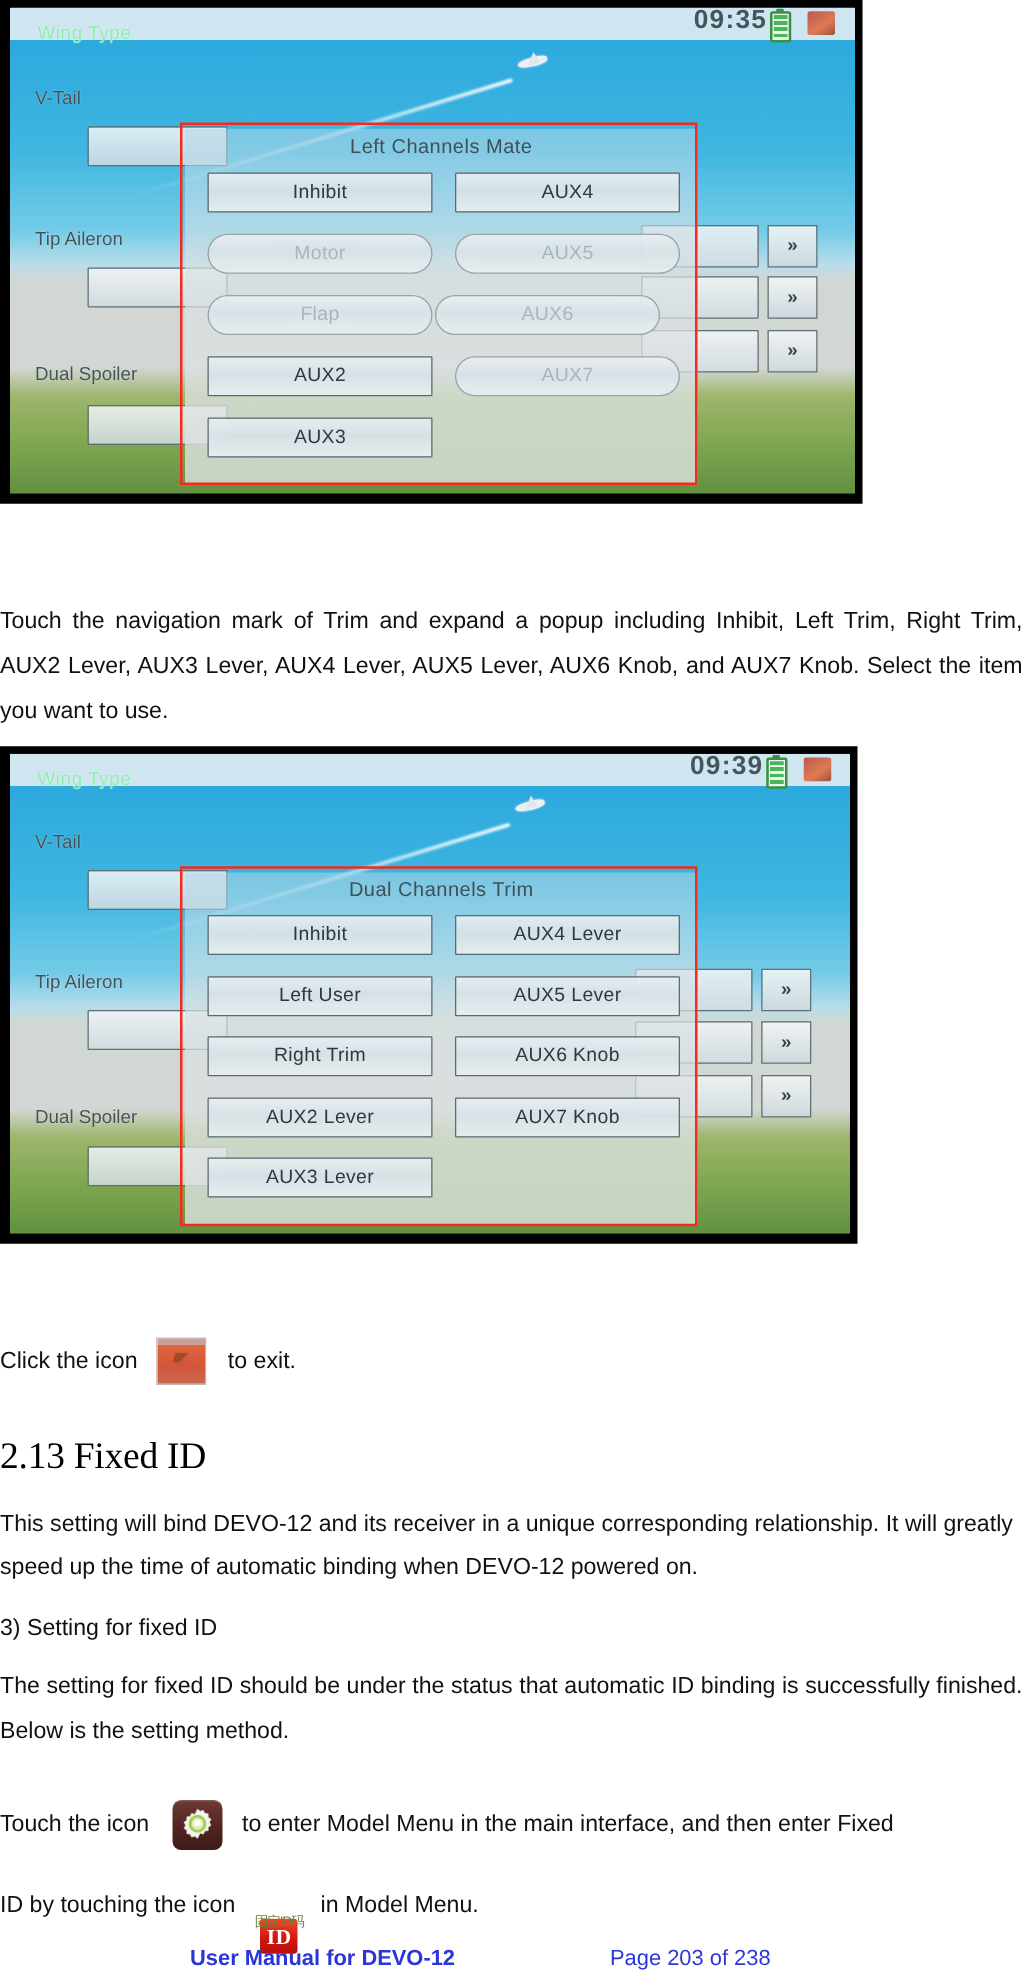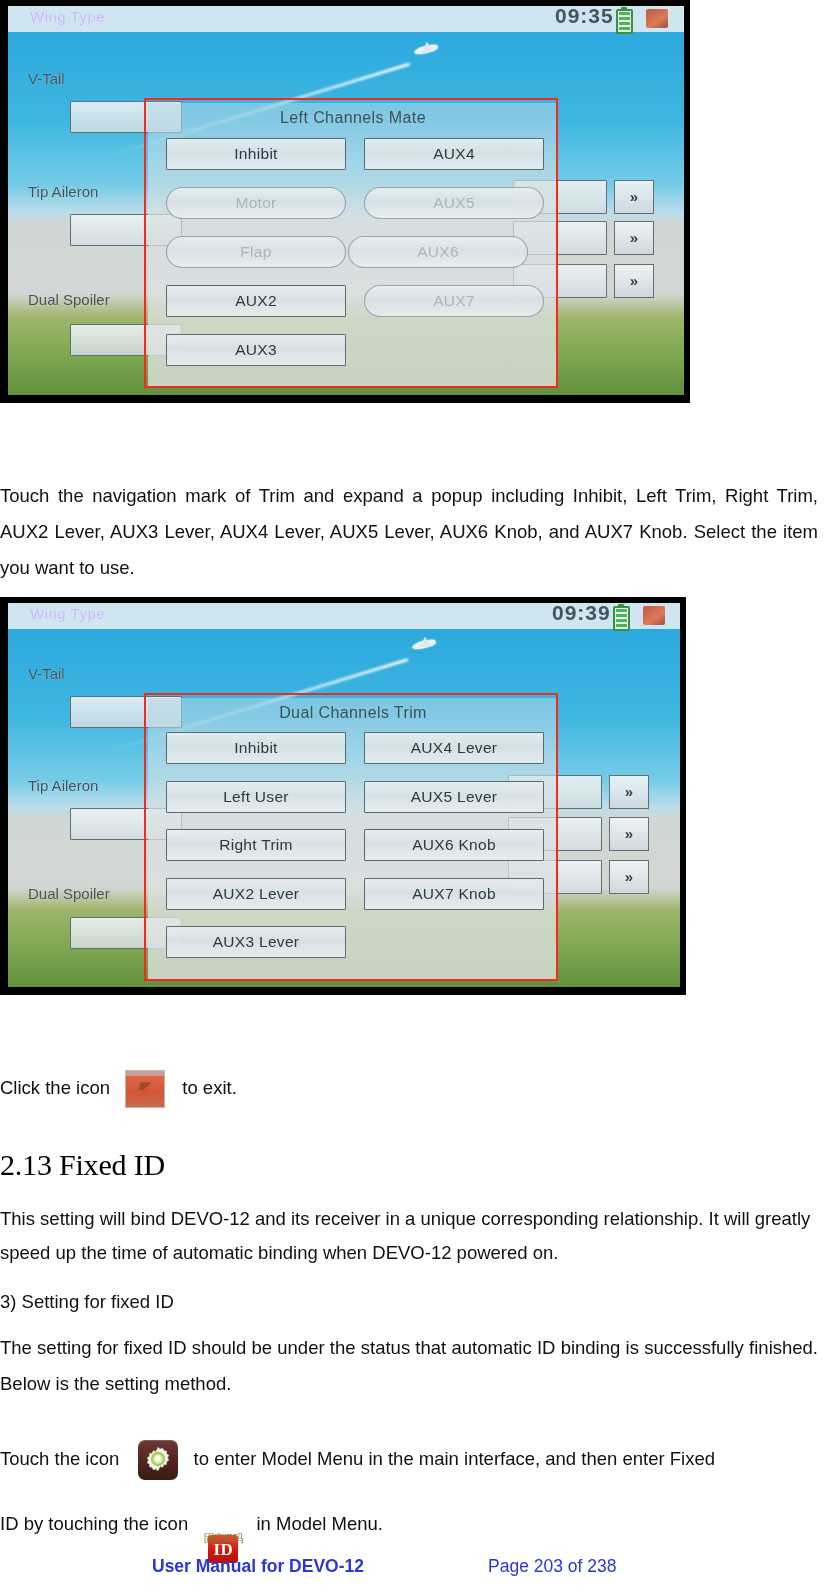--- a/index.html
+++ b/index.html
@@ -62,23 +62,23 @@
         #74c9e4 46%, #b9dce8 53%,
         #cfd6d3 56%, #d2d6d2 74%,
         #9bb36a 80%, #7ba24e 90%, #5e8c3c 100%);
     filter: saturate(1.05);
   }
   
   .photo .blurwrap { position:absolute; inset:0; filter: blur(0.55px) contrast(0.94) brightness(1.03); }
 
   .status-title {
     position: absolute;
-    left: 22px; top: 2px;
+    left: 22px; top: 12px;
     font-size: 15px;
-    color: #c4b5fd;
+    color: #86efac;
     letter-spacing: 0.5px;
     text-shadow: 0 0 1px rgba(255,255,255,.8);
   }
   .status-clock {
     position: absolute;
     top: -2px;
     font-size: 21px;
     font-weight: bold;
     color: #3f5058;
     letter-spacing: 1px;

